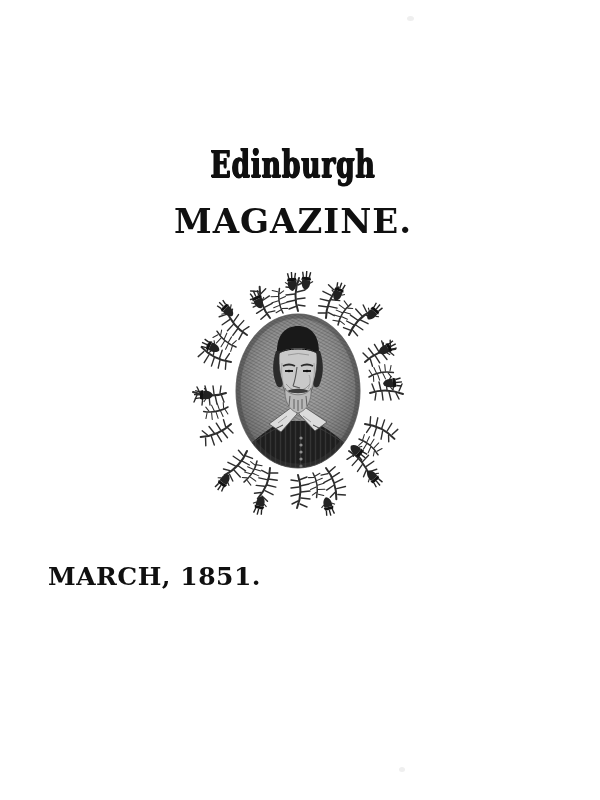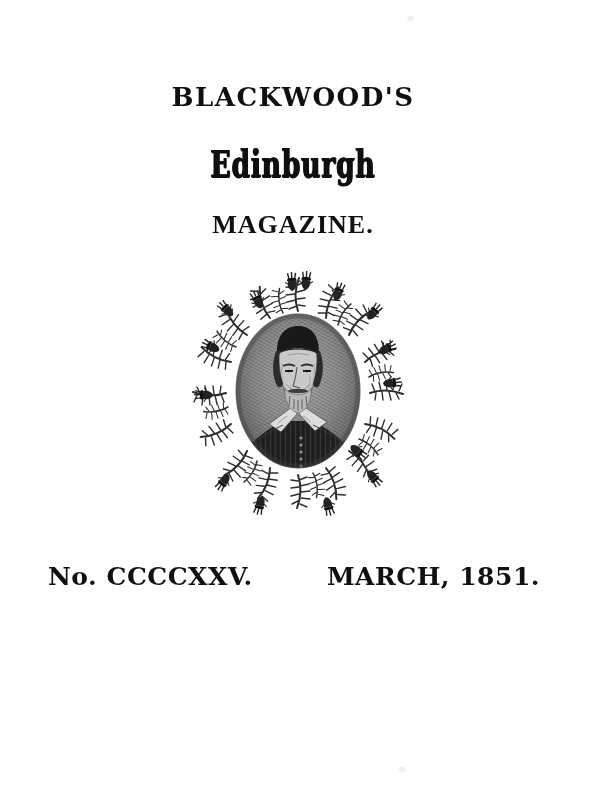--- a/index.html
+++ b/index.html
@@ -34,26 +34,25 @@
     font-size: 36px;
     font-weight: 700;
     line-height: 1.25;
     letter-spacing: 1px;
     transform: scale(0.74, 1.02);
     transform-origin: 50% 50%;
     
     text-shadow: 0.8px 0 0 currentColor, -0.8px 0 0 currentColor, 0 0.5px 0 currentColor;
   }
   .title-magazine {
-    top: 212px;
-    font-size: 26px;
+    top: 204px;
+    font-size: 34px;
     font-weight: 700;
     letter-spacing: 1px;
     line-height: 1;
-    font-family: Liberation Serif, serif;
   }
   .emblem {
     position: absolute;
     left: 183px; top: 271px;
     width: 230px; height: 250px;
     margin: 0;
   }
   .issue-line {
     position: absolute;
     left: 48px; top: 562px;
@@ -74,21 +73,20 @@
   .speck-bottom { left: 399px; top: 767px; width: 6px; height: 5px; }
 </style>
 </head>
 <body>
 
 <div class="page">
 
   <div class="speck speck-top"></div>
   <div class="speck speck-bottom"></div>
 
-  <h1 class="centered-block title-publisher">BLACKWOOD'S</h1>
 
   <h2 class="centered-block title-blackletter">Edinburgh</h2>
 
   <h2 class="centered-block title-magazine">MAGAZINE.</h2>
 
   <figure class="emblem">
     <svg viewBox="0 0 230 250" width="230" height="250" role="img" aria-label="Engraved portrait medallion framed by a wreath of thistles">
       <defs>
         <radialGradient id="vig" cx="0.5" cy="0.42" r="0.62">
           <stop offset="0" stop-color="#aeaeae"></stop>
@@ -207,17 +205,16 @@
         <use href="#thistle" transform="translate(77 233) rotate(195)"></use>
         <use href="#thistle" transform="translate(41 210) rotate(215)"></use>
         <use href="#thistle" transform="translate(22 124) rotate(-88)"></use>
         <use href="#thistle" transform="translate(29 76) rotate(-65)"></use>
         <use href="#thistle" transform="translate(44 39) rotate(-45)"></use>
       </g>
     </svg>
   </figure>
 
   <div class="issue-line">
-    <span>No. CCCCXXV.</span>
     <span>MARCH, 1851.</span>
   </div>
 
 </div>
 
 </body></html>

